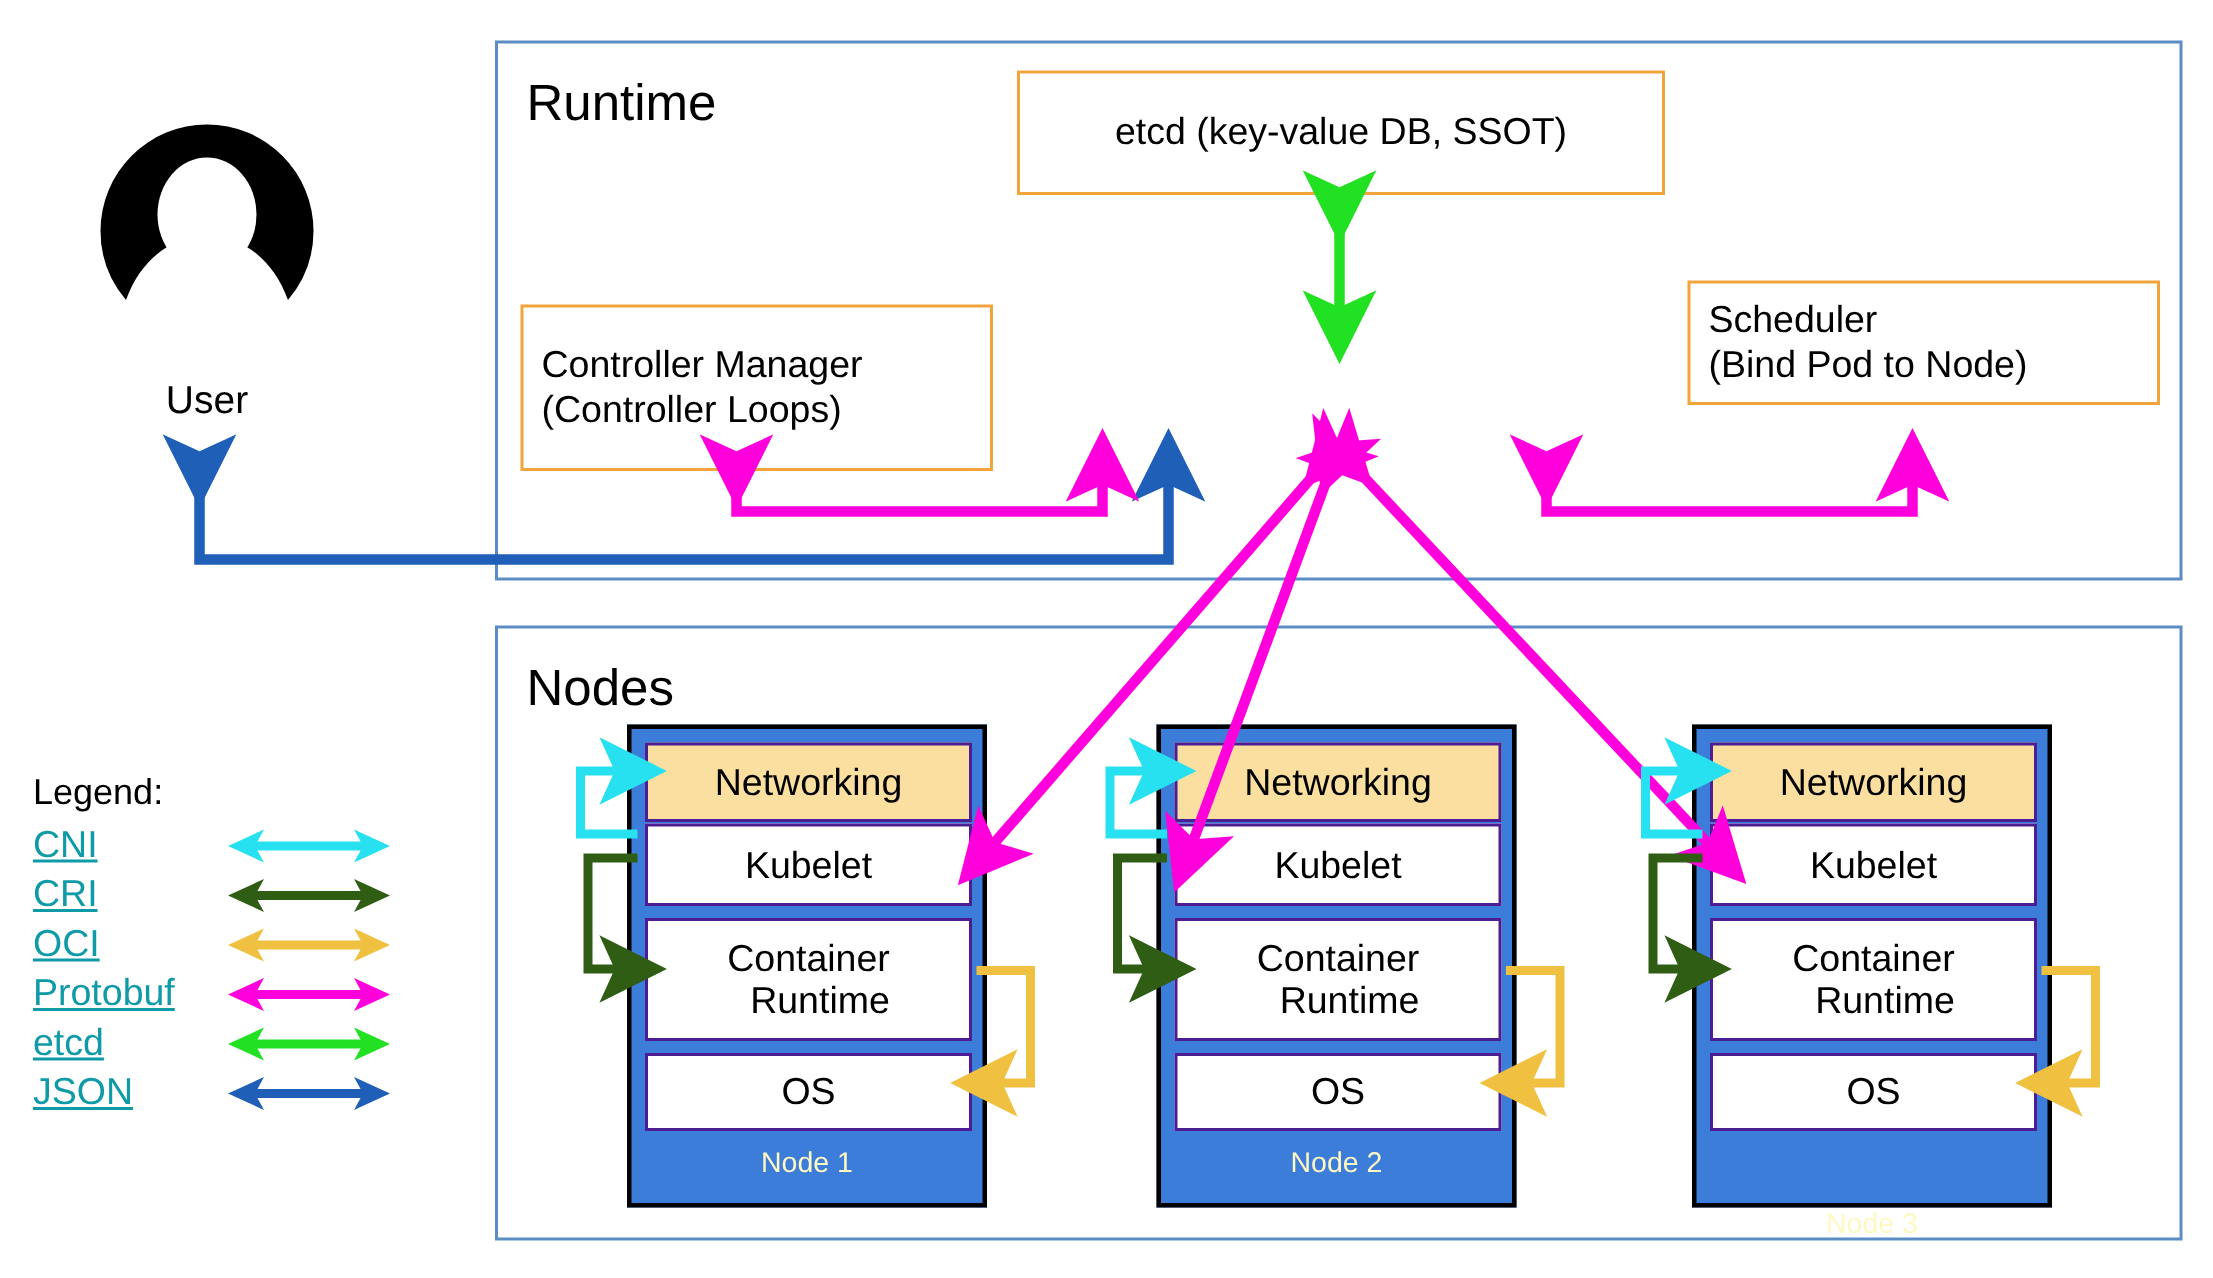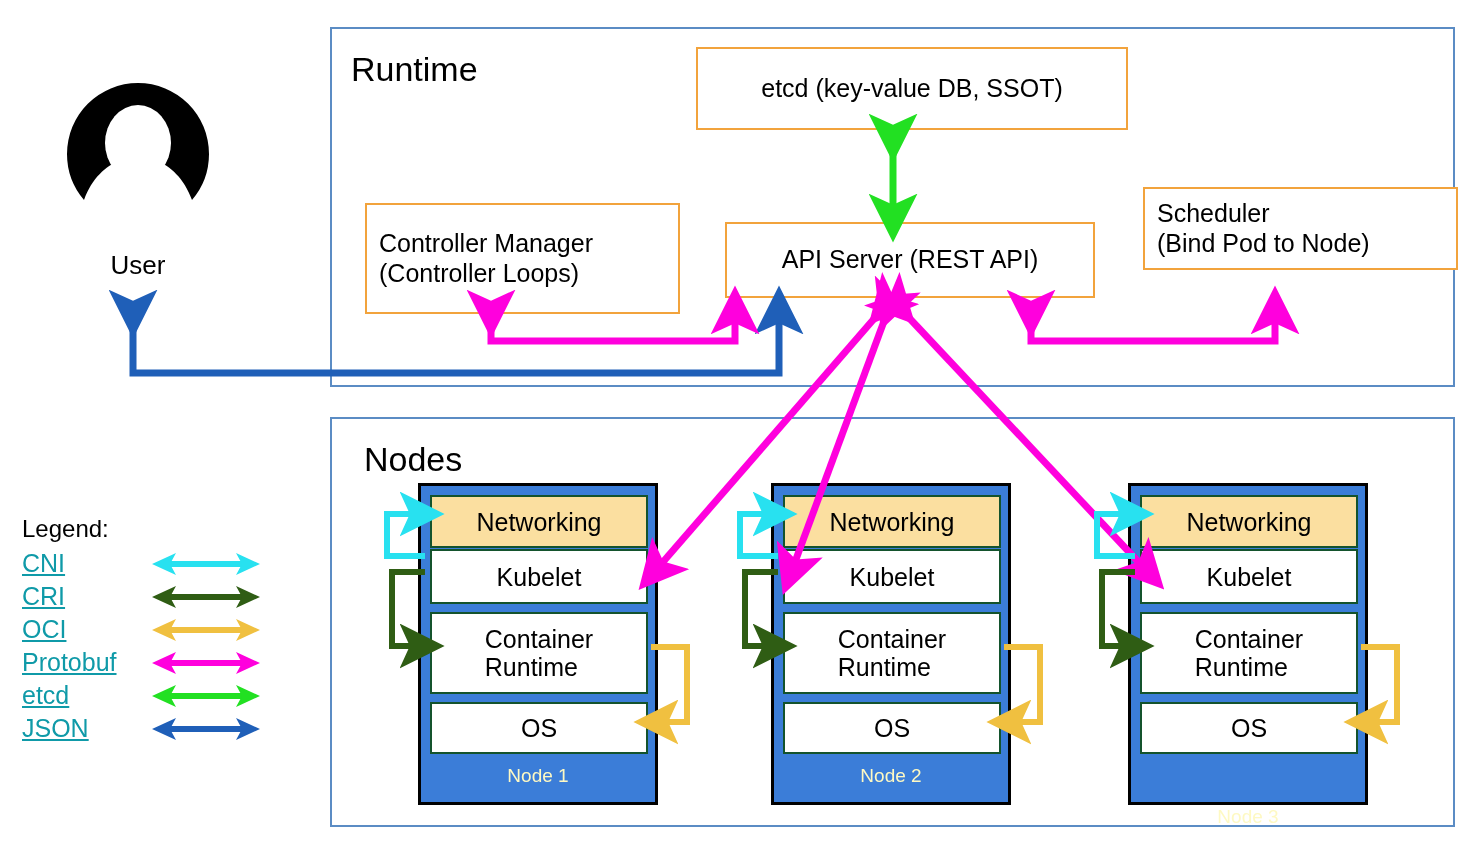--- a/index.html
+++ b/index.html
@@ -44,21 +44,20 @@
   
   .mbox {
     position: absolute;
     border: 2px solid #f2a33c;
     background: #ffffff;
     box-sizing: border-box;
     display: flex;
     align-items: center;
     justify-content: center;
     z-index: 3;
-    margin-left: 18px;
   }
   .mbox .mbox-text {
     font-size: 25px;
     color: #000;
     line-height: 1.18;
     text-align: left;
     white-space: pre-line;
     padding: 0 12px;
     width: 100%;
   }
@@ -79,27 +78,27 @@
   
   .node {
     position: absolute;
     background: #3b7dd8;
     border: 3px solid #000000;
     box-sizing: border-box;
     z-index: 3;
   }
   .node-layer {
     position: absolute;
-    border: 2px solid #14532d;
+    border: 2px solid #4c1d95;
     box-sizing: border-box;
     display: flex;
     align-items: center;
     justify-content: center;
     background: #ffffff;
-    text-align: left;
+    text-align: right;
   }
   .node-layer.networking { background: #fbdfa0; }
   .node-layer span {
     font-size: 25px;
     color: #000;
     line-height: 1.12;
     white-space: pre-line;
   }
   .node-name {
     position: absolute;
@@ -157,31 +156,28 @@
 
   <div class="mbox center" style="left:678px; top:47px; width:432px; height:83px;">
     <span class="mbox-text">etcd (key-value DB, SSOT)</span>
   </div>
 
   <div class="mbox" style="left:347px; top:203px; width:315px; height:111px;">
     <span class="mbox-text">Controller Manager
 (Controller Loops)</span>
   </div>
 
-  <div class="mbox center" style="left:707px; top:222px; width:370px; height:76px;">
-    <span class="mbox-text">API Server (REST API)</span>
-  </div>
 
   <div class="mbox" style="left:1125px; top:187px; width:315px; height:83px;">
     <span class="mbox-text">Scheduler
 (Bind Pod to Node)</span>
   </div>
 
   <div class="group-box" style="left:330px; top:417px; width:1125px; height:410px;"></div>
-  <div class="group-title" style="left:364px; top:442px;">Nodes</div>
+  <div class="group-title" style="left:351px; top:442px;">Nodes</div>
 
   <div class="node" style="left:418px; top:483px; width:240px; height:322px;">
     <div class="node-layer networking" style="left:9px; top:9px; width:218px; height:53px;">
       <span>Networking</span>
     </div>
     <div class="node-layer" style="left:9px; top:63px; width:218px; height:55px;">
       <span>Kubelet</span>
     </div>
     <div class="node-layer" style="left:9px; top:126px; width:218px; height:82px;">
       <span>Container

